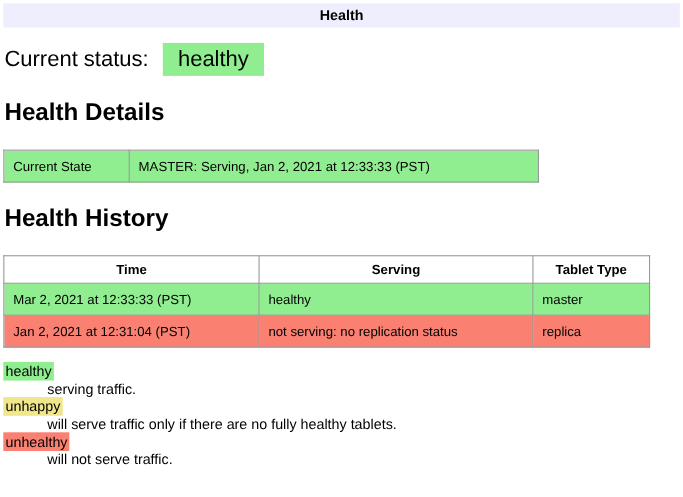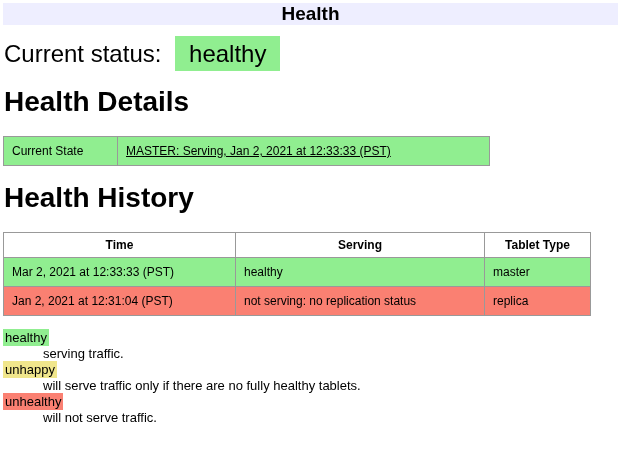--- a/index.html
+++ b/index.html
@@ -17,55 +17,55 @@
     width: 621px;
     height: 452px;
     overflow: hidden;
   }
   .page { padding: 3px; }
 
   .page-header {
     margin: 0 0;
     background: var(--header-bg);
     text-align: center;
-    font-size: 19px;
+    font-size: 13px;
     font-weight: bold;
     height: 22px;
     line-height: 22px;
   }
 
   .status-line {
     margin: 13px 0 0 1px;
-    font-size: 24px;
+    font-size: 20px;
     line-height: 32px;
   }
   .status-line .badge {
     margin-left: 7px;
     padding: 4px 14px;
   }
 
   h2 {
-    font-size: 28px;
+    font-size: 22px;
     font-weight: bold;
     margin: 19px 0 0 1px;
     line-height: 25px;
   }
 
   table { border-collapse: collapse; margin-top: 22px; }
   td, th {
     border: 1px solid var(--border);
     padding: 7px 8px;
     font-size: 12px;
     text-align: left;
     white-space: nowrap;
   }
   th { font-weight: bold; text-align: center; padding: 5px 8px; }
 
   .details-table .label-cell { width: 97px; }
-  .details-table .value-cell { width: 355px; text-decoration: underline; }
+  .details-table .value-cell { width: 355px; }
 
   .history-table .col-time { width: 215px; }
   .history-table .col-status { width: 232px; }
   .history-table .col-type { width: 89px; margin-left: 20px; }
 
   .healthy { background-color: var(--healthy); }
   .unhappy { background-color: var(--unhappy); }
   .unhealthy { background-color: var(--unhealthy); }
 
   .legend {

